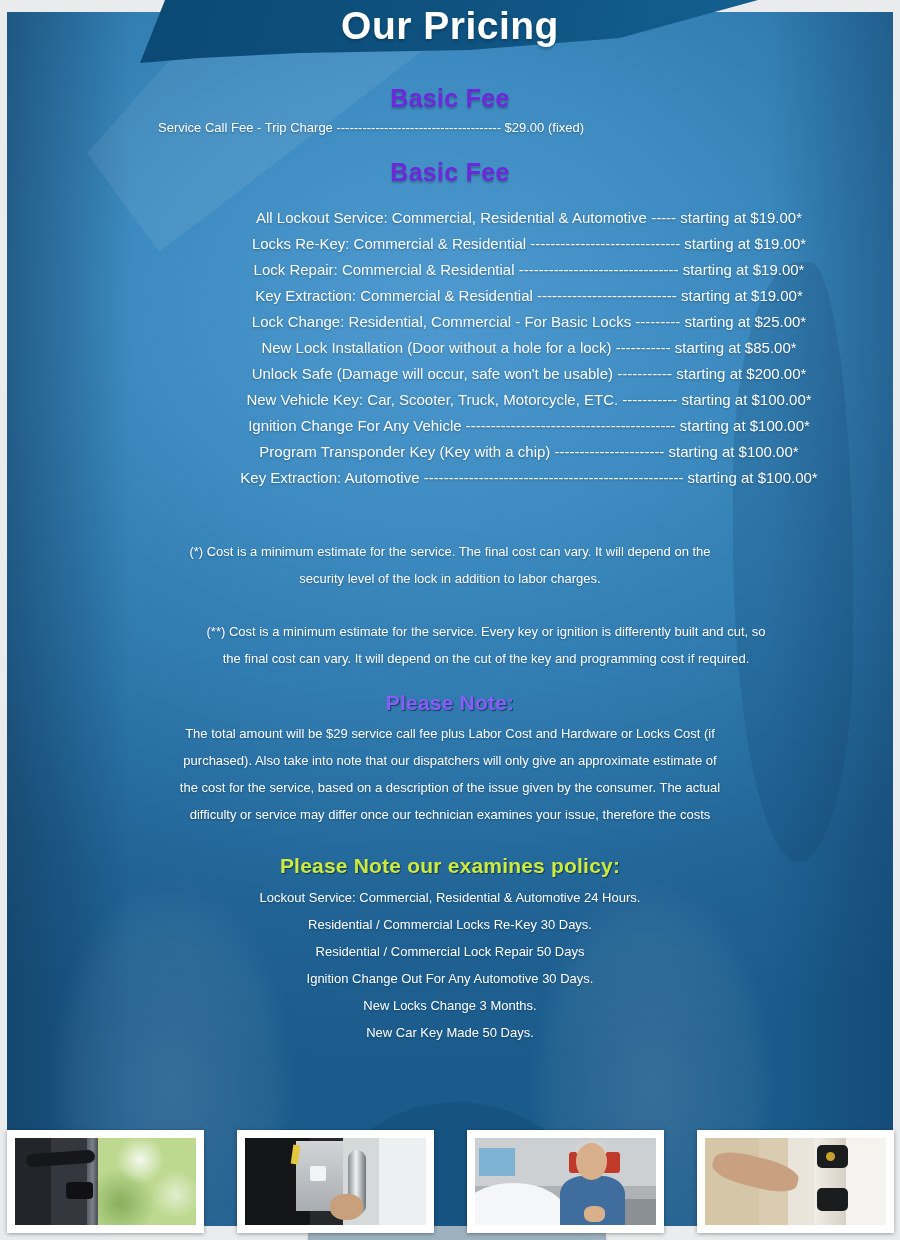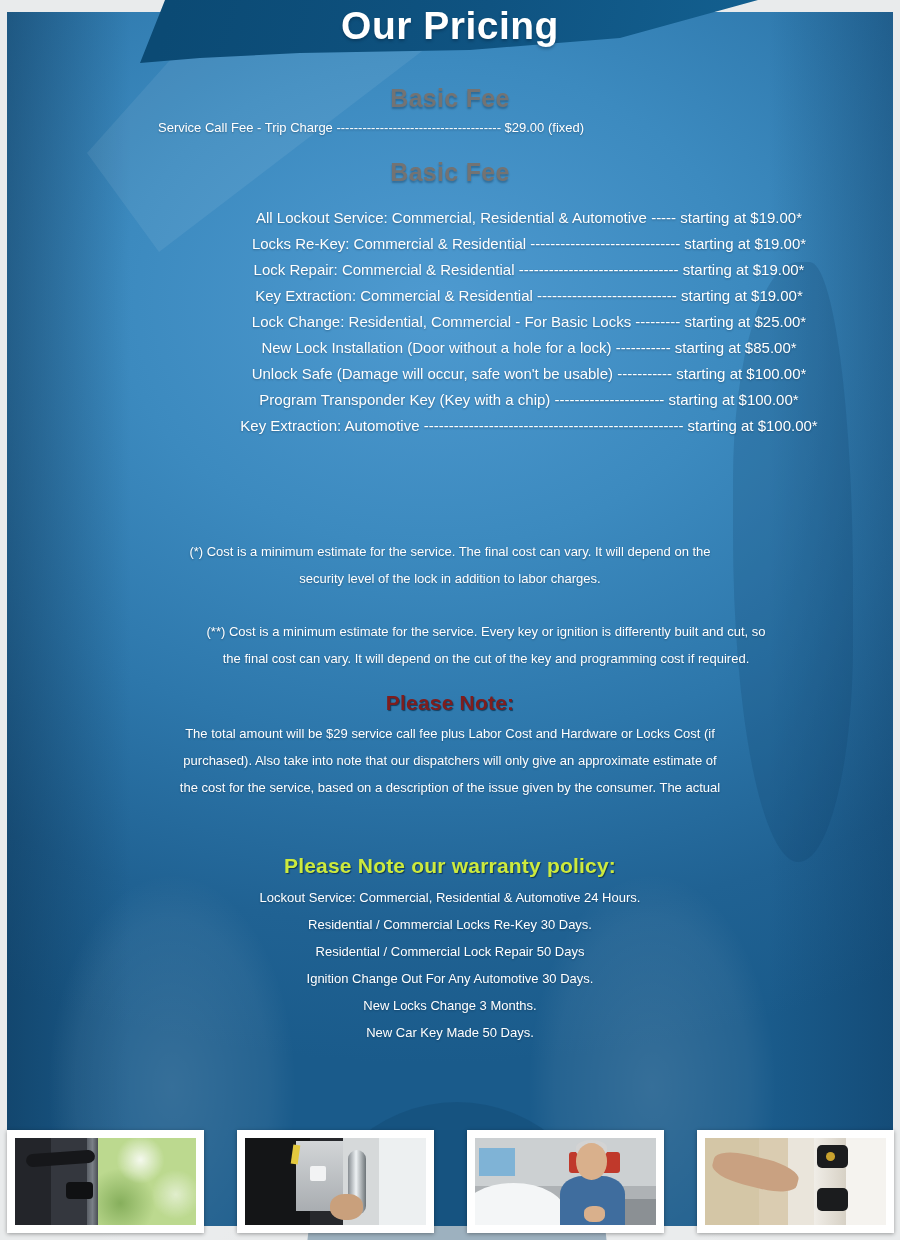--- a/index.html
+++ b/index.html
@@ -49,27 +49,27 @@
   }
   .page-title{
     position:absolute;left:0;top:4px;width:900px;text-align:center;z-index:3;
     color:#ffffff;font-size:39px;font-weight:bold;letter-spacing:.5px;
     text-shadow:0 2px 3px rgba(0,25,50,.35);
   }
   
   .content{position:absolute;left:0;top:0;width:900px;height:1240px;z-index:3;color:#fff;}
   .content .block{position:absolute;left:0;width:900px;text-align:center;}
   .h2{
-    font-size:25px;font-weight:bold;color:#737373;letter-spacing:.3px;
+    font-size:25px;font-weight:bold;color:#6d28d9;letter-spacing:.3px;
     text-shadow:0 2px 2px rgba(0,25,50,.3);
   }
   .bodytext{font-size:13px;line-height:27px;text-shadow:0 1px 2px rgba(0,25,50,.35);}
   .note-head{font-size:21px;font-weight:bold;letter-spacing:.2px;
     text-shadow:1px 1px 1px rgba(0,30,55,.65);}
-  .yellow{color:#7f1d1d;}
+  .yellow{color:#8b5cf6;}
   .yellowgreen{color:#cdea3d;}
   #basic-fee-1{top:84px;}
   #service-call-line{top:114px;text-align:left;left:158px;width:742px;}
   #basic-fee-2{top:158px;}
   #service-list{position:absolute;left:158px;top:205px;width:742px;text-align:center;}
   #service-list .service-item{font-size:15px;line-height:26px;text-shadow:0 1px 2px rgba(0,25,50,.35);}
   #footnote-star{top:538px;}
   #footnote-double-star{top:618px;padding-left:36px;}
   #please-note-heading{top:691px;}
   #please-note-body{top:720px;}
@@ -144,44 +144,47 @@
 
   <div class="block h2" id="basic-fee-2">Basic Fee</div>
 
   <div id="service-list">
     <div class="service-item">All Lockout Service: Commercial, Residential &amp; Automotive ----- starting at $19.00*</div>
     <div class="service-item">Locks Re-Key: Commercial &amp; Residential ------------------------------ starting at $19.00*</div>
     <div class="service-item">Lock Repair: Commercial &amp; Residential -------------------------------- starting at $19.00*</div>
     <div class="service-item">Key Extraction: Commercial &amp; Residential ---------------------------- starting at $19.00*</div>
     <div class="service-item">Lock Change: Residential, Commercial - For Basic Locks --------- starting at $25.00*</div>
     <div class="service-item">New Lock Installation (Door without a hole for a lock) ----------- starting at $85.00*</div>
-    <div class="service-item">Unlock Safe (Damage will occur, safe won't be usable) ----------- starting at $100.00*</div>
+    <div class="service-item">Unlock Safe (Damage will occur, safe won't be usable) ----------- starting at $200.00*</div>
+    <div class="service-item">New Vehicle Key: Car, Scooter, Truck, Motorcycle, ETC. ----------- starting at $100.00*</div>
+    <div class="service-item">Ignition Change For Any Vehicle ------------------------------------------ starting at $100.00*</div>
     <div class="service-item">Program Transponder Key (Key with a chip) ---------------------- starting at $100.00*</div>
     <div class="service-item">Key Extraction: Automotive ---------------------------------------------------- starting at $100.00*</div>
   </div>
 
   <div class="block bodytext" id="footnote-star">
     <div>(*) Cost is a minimum estimate for the service. The final cost can vary. It will depend on the</div>
     <div>security level of the lock in addition to labor charges.</div>
   </div>
 
   <div class="block bodytext" id="footnote-double-star">
     <div>(**) Cost is a minimum estimate for the service. Every key or ignition is differently built and cut, so</div>
     <div>the final cost can vary. It will depend on the cut of the key and programming cost if required.</div>
   </div>
 
   <div class="block note-head yellow" id="please-note-heading">Please Note:</div>
 
   <div class="block bodytext" id="please-note-body">
     <div>The total amount will be $29 service call fee plus Labor Cost and Hardware or Locks Cost (if</div>
     <div>purchased). Also take into note that our dispatchers will only give an approximate estimate of</div>
     <div>the cost for the service, based on a description of the issue given by the consumer. The actual</div>
-  </div>
-
-  <div class="block note-head yellowgreen" id="warranty-heading">Please Note our warranty policy:</div>
+    <div>difficulty or service may differ once our technician examines your issue, therefore the costs</div>
+  </div>
+
+  <div class="block note-head yellowgreen" id="warranty-heading">Please Note our examines policy:</div>
 
   <div class="block bodytext" id="warranty-list">
     <div>Lockout Service: Commercial, Residential &amp; Automotive 24 Hours.</div>
     <div>Residential / Commercial Locks Re-Key 30 Days.</div>
     <div>Residential / Commercial Lock Repair 50 Days</div>
     <div>Ignition Change Out For Any Automotive 30 Days.</div>
     <div>New Locks Change 3 Months.</div>
     <div>New Car Key Made 50 Days.</div>
   </div>
 

